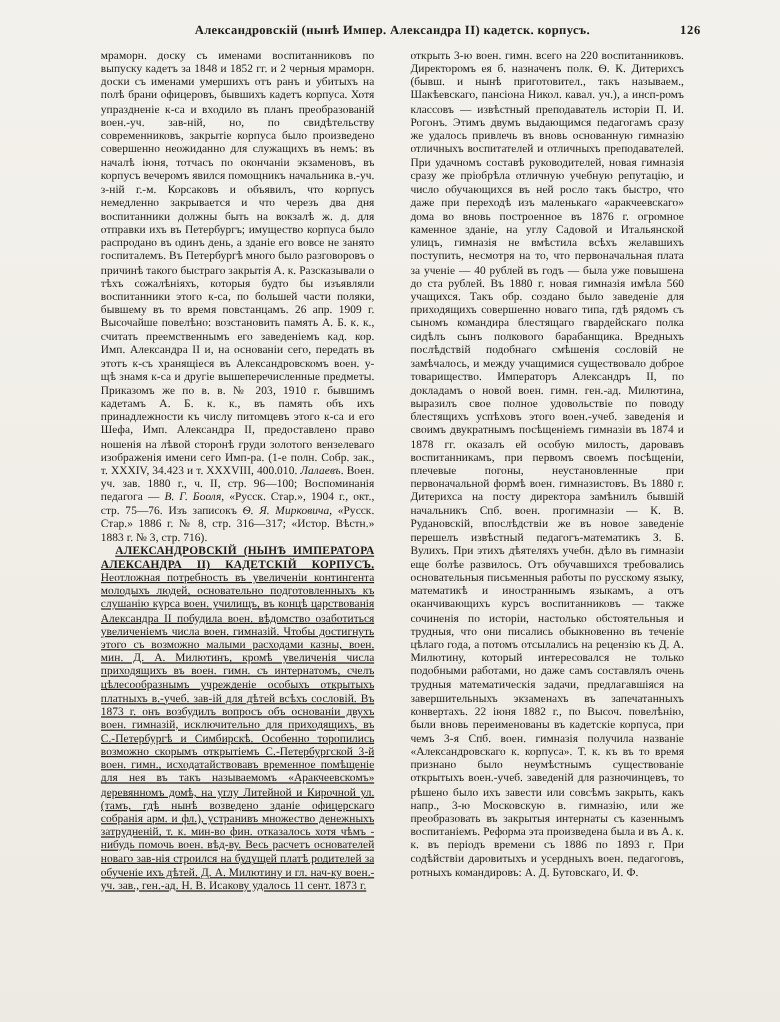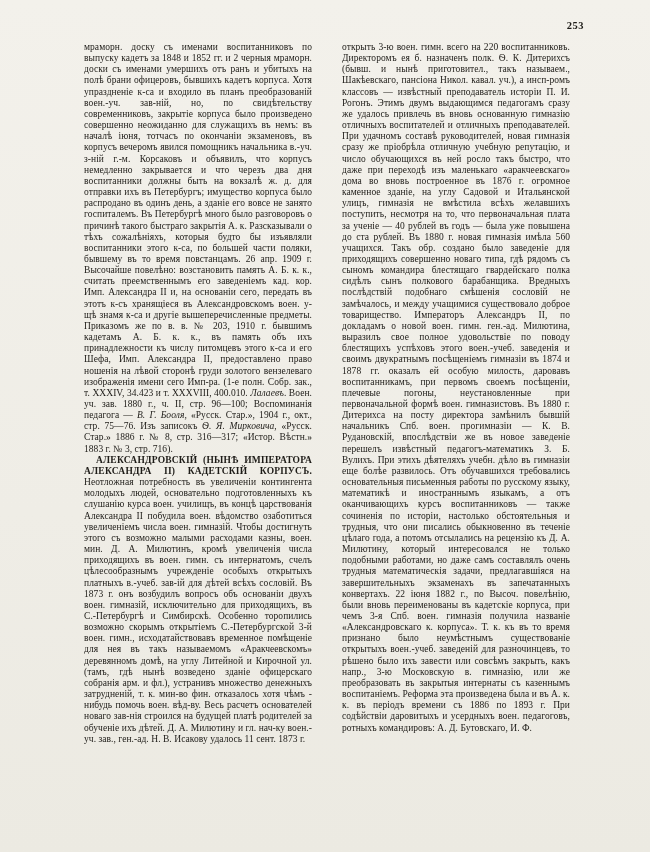--- a/index.html
+++ b/index.html
@@ -25,32 +25,33 @@
     position: absolute; top: 42px; left: 84px; width: 486px;
     display: flex; gap: 30px;
   }
   .col {
     width: 236px; height: 804px; overflow: hidden;
     text-align: justify;
     font-size: 9.5px; line-height: 11.15px;
     letter-spacing: 0.05px;
   }
   .col p { margin: 0; padding: 0; }
-  .col p + p { margin-top: 0; }
+  .col p + p { margin-top: 0; text-decoration: underline; }
   .indent { text-indent: 12px; }
   .i { font-style: italic; }
   .article-title { font-weight: bold; letter-spacing: 0.2px; }
 </style>
 </head>
 <body>
 
 <div class="page">
 
   <div class="running-head">
-    <span class="page-num">253</span>
+    <span>Александровскій (нынѣ Импер. Александра II) кадетск. корпусъ.</span>
+    <span class="page-num">126</span>
   </div>
 
   <div class="columns">
 
     <div class="col">
       <p><span>мраморн. доску съ именами воспитанниковъ по выпуску кадетъ за 1848 и 1852 гг. и 2 черныя мраморн. доски съ именами умершихъ отъ ранъ и убитыхъ на полѣ брани офицеровъ, бывшихъ кадетъ корпуса. Хотя упраздненіе к-са и входило въ планъ преобразованій воен.-уч. зав-ній, но, по свидѣтельству современниковъ, закрытіе корпуса было произведено совершенно неожиданно для служащихъ въ немъ: въ началѣ іюня, тотчасъ по окончаніи экзаменовъ, въ корпусъ вечеромъ явился помощникъ начальника в.-уч. з-ній г.-м. Корсаковъ и объявилъ, что корпусъ немедленно закрывается и что черезъ два дня воспитанники должны быть на вокзалѣ ж. д. для отправки ихъ въ Петербургъ; имущество корпуса было распродано въ одинъ день, а зданіе его вовсе не занято госпиталемъ. Въ Петербургѣ много было разговоровъ о причинѣ такого быстраго закрытія А. к. Разсказывали о тѣхъ сожалѣніяхъ, которыя будто бы изъявляли воспитанники этого к-са, по большей части поляки, бывшему въ то время повстанцамъ. 26 апр. 1909 г. Высочайше повелѣно: возстановить память А. Б. к. к., считать преемственнымъ его заведеніемъ кад. кор. Имп. Александра II и, на основаніи сего, передать въ этотъ к-съ хранящіеся въ Александровскомъ воен. у-щѣ знамя к-са и другіе вышеперечисленные предметы. Приказомъ же по в. в. № 203, 1910 г. бывшимъ кадетамъ А. Б. к. к., въ память объ ихъ принадлежности къ числу питомцевъ этого к-са и его Шефа, Имп. Александра II, предоставлено право ношенія на лѣвой сторонѣ груди золотого вензелеваго изображенія имени сего Имп-ра. (1-е полн. Собр. зак., т. XXXIV, 34.423 и т. XXXVIII, 400.010. </span><span class="i">Лалаевъ</span><span>. Воен. уч. зав. 1880 г., ч. II, стр. 96—100; Воспоминанія педагога — </span><span class="i">В. Г. Бооля</span><span>, «Русск. Стар.», 1904 г., окт., стр. 75—76. Изъ записокъ </span><span class="i">Ѳ. Я. Мирковича</span><span>, «Русск. Стар.» 1886 г. № 8, стр. 316—317; «Истор. Вѣстн.» 1883 г. № 3, стр. 716).</span></p>
       <p class="indent"><span class="article-title">АЛЕКСАНДРОВСКІЙ (НЫНѢ ИМПЕРАТОРА АЛЕКСАНДРА II) КАДЕТСКІЙ КОРПУСЪ.</span><span> Неотложная потребность въ увеличеніи контингента молодыхъ людей, основательно подготовленныхъ къ слушанію курса воен. училищъ, въ концѣ царствованія Александра II побудила воен. вѣдомство озаботиться увеличеніемъ числа воен. гимназій. Чтобы достигнуть этого съ возможно малыми расходами казны, воен. мин. Д. А. Милютинъ, кромѣ увеличенія числа приходящихъ въ воен. гимн. съ интернатомъ, счелъ цѣлесообразнымъ учрежденіе особыхъ открытыхъ платныхъ в.-учеб. зав-ій для дѣтей всѣхъ сословій. Въ 1873 г. онъ возбудилъ вопросъ объ основаніи двухъ воен. гимназій, исключительно для приходящихъ, въ С.-Петербургѣ и Симбирскѣ. Особенно торопились возможно скорымъ открытіемъ С.-Петербургской 3-й воен. гимн., исходатайствовавъ временное помѣщеніе для нея въ такъ называемомъ «Аракчеевскомъ» деревянномъ домѣ, на углу Литейной и Кирочной ул. (тамъ, гдѣ нынѣ возведено зданіе офицерскаго собранія арм. и фл.), устранивъ множество денежныхъ затрудненій, т. к. мин-во фин. отказалось хотя чѣмъ - нибудь помочь воен. вѣд-ву. Весь расчетъ основателей новаго зав-нія строился на будущей платѣ родителей за обученіе ихъ дѣтей. Д. А. Милютину и гл. нач-ку воен.-уч. зав., ген.-ад. Н. В. Исакову удалось 11 сент. 1873 г.</span></p>
     </div>
 
     <div class="col">

